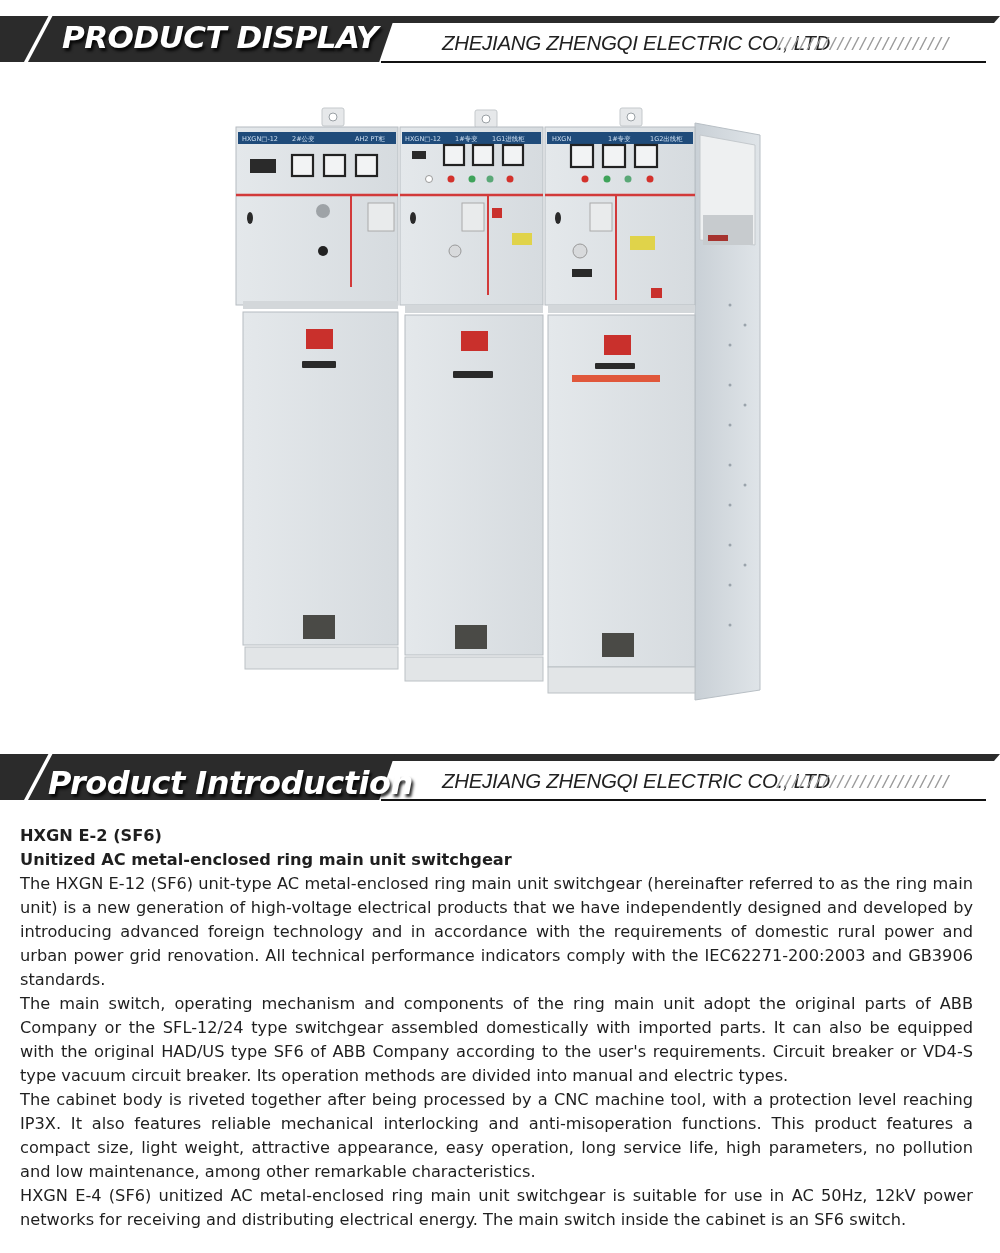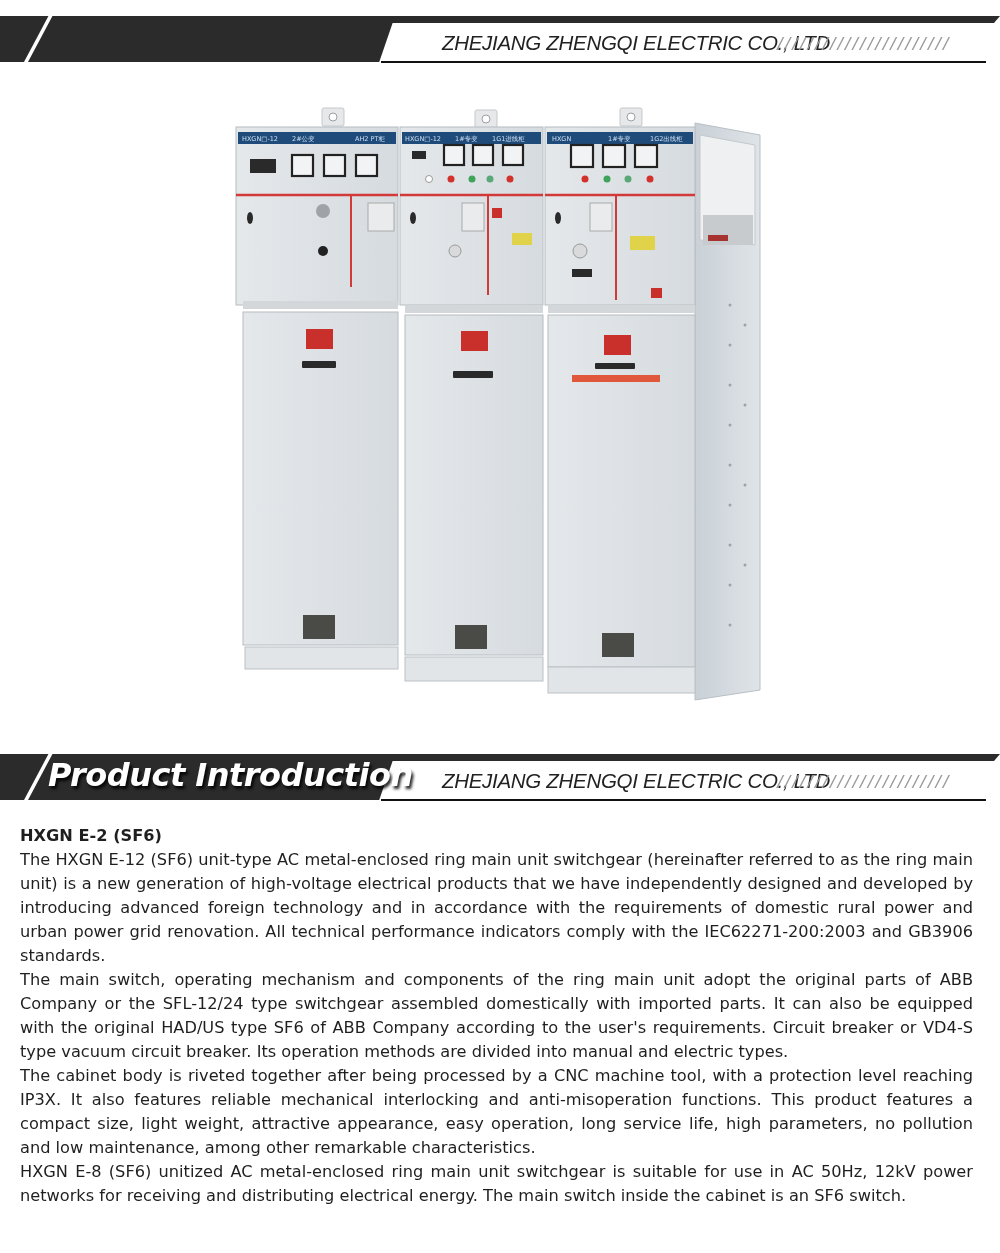--- a/index.html
+++ b/index.html
@@ -17,38 +17,39 @@
     text-shadow: 2px 3px 3px rgba(0,0,0,0.85); letter-spacing: -0.5px; white-space: nowrap; }
   .banner .company { position: absolute; top: 15px; left: 406px; font-family: "Liberation Sans", sans-serif; font-style: italic; font-size: 20.5px; color: #222;
     letter-spacing: -0.3px; white-space: nowrap; margin-left: 36px; }
   .banner .stripes { position: absolute; top: 18px; left: 776px; font-family: "DejaVu Sans Mono", monospace; font-style: italic; font-size: 16px; color: #9a9a9a;
     letter-spacing: -2.1px; white-space: nowrap; }
   .banner .underline { position: absolute; left: 381px; top: 45px; width: 605px; height: 1.5px; background: #111; }
 
   #banner-display { top: 16px; }
   #banner-display .title { left: 62px; font-size: 31px; }
   #banner-intro { top: 754px; }
-  #banner-intro .title { left: 48px; font-size: 32px; top: 2px; }
+  #banner-intro .title { left: 48px; font-size: 32px; top: 10px; }
 
   
   .product-figure { position: absolute; left: 230px; top: 105px; width: 540px; height: 600px; }
 
   
   .intro { position: absolute; left: 20px; top: 824px; width: 953px; font-family: "DejaVu Sans", sans-serif; font-size: 16.2px; line-height: 24px; color: #1f1f1f; }
   .intro .model { font-weight: bold; }
   .intro .subtitle { font-weight: bold; }
   .intro p { text-align: justify; }
 </style>
 </head>
 <body>
 
 <div class="banner" id="banner-display">
   <div class="top-strip"></div>
   <div class="dark"></div>
   <div class="slash"></div>
+  <div class="title">PRODUCT DISPLAY</div>
   <div class="company">ZHEJIANG ZHENGQI ELECTRIC CO., LTD</div>
   <div class="stripes">///////////////////////</div>
   <div class="underline"></div>
 </div>
 
 <div class="product-figure">
   <svg width="540" height="600" viewBox="0 0 540 600" xmlns="http://www.w3.org/2000/svg">
     <defs>
       <linearGradient id="doorGrad" x1="0" y1="0" x2="1" y2="0">
         <stop offset="0" stop-color="#e4e8eb"></stop>
@@ -189,17 +190,18 @@
   <div class="dark"></div>
   <div class="slash"></div>
   <div class="title">Product Introduction</div>
   <div class="company">ZHEJIANG ZHENGQI ELECTRIC CO., LTD</div>
   <div class="stripes">///////////////////////</div>
   <div class="underline"></div>
 </div>
 
 <div class="intro">
   <div class="model">HXGN E-2 (SF6)</div>
+  <div class="subtitle">Unitized AC metal-enclosed ring main unit switchgear</div>
   <p>The HXGN E-12 (SF6) unit-type AC metal-enclosed ring main unit switchgear (hereinafter referred to as the ring main unit) is a new generation of high-voltage electrical products that we have independently designed and developed by introducing advanced foreign technology and in accordance with the requirements of domestic rural power and urban power grid renovation. All technical performance indicators comply with the IEC62271-200:2003 and GB3906 standards.</p>
   <p>The main switch, operating mechanism and components of the ring main unit adopt the original parts of ABB Company or the SFL-12/24 type switchgear assembled domestically with imported parts. It can also be equipped with the original HAD/US type SF6 of ABB Company according to the user's requirements. Circuit breaker or VD4-S type vacuum circuit breaker. Its operation methods are divided into manual and electric types.</p>
   <p>The cabinet body is riveted together after being processed by a CNC machine tool, with a protection level reaching IP3X. It also features reliable mechanical interlocking and anti-misoperation functions. This product features a compact size, light weight, attractive appearance, easy operation, long service life, high parameters, no pollution and low maintenance, among other remarkable characteristics.</p>
-  <p>HXGN E-8 (SF6) unitized AC metal-enclosed ring main unit switchgear is suitable for use in AC 50Hz, 12kV power networks for receiving and distributing electrical energy. The main switch inside the cabinet is an SF6 switch.</p>
+  <p>HXGN E-4 (SF6) unitized AC metal-enclosed ring main unit switchgear is suitable for use in AC 50Hz, 12kV power networks for receiving and distributing electrical energy. The main switch inside the cabinet is an SF6 switch.</p>
 </div>
 
 </body></html>

